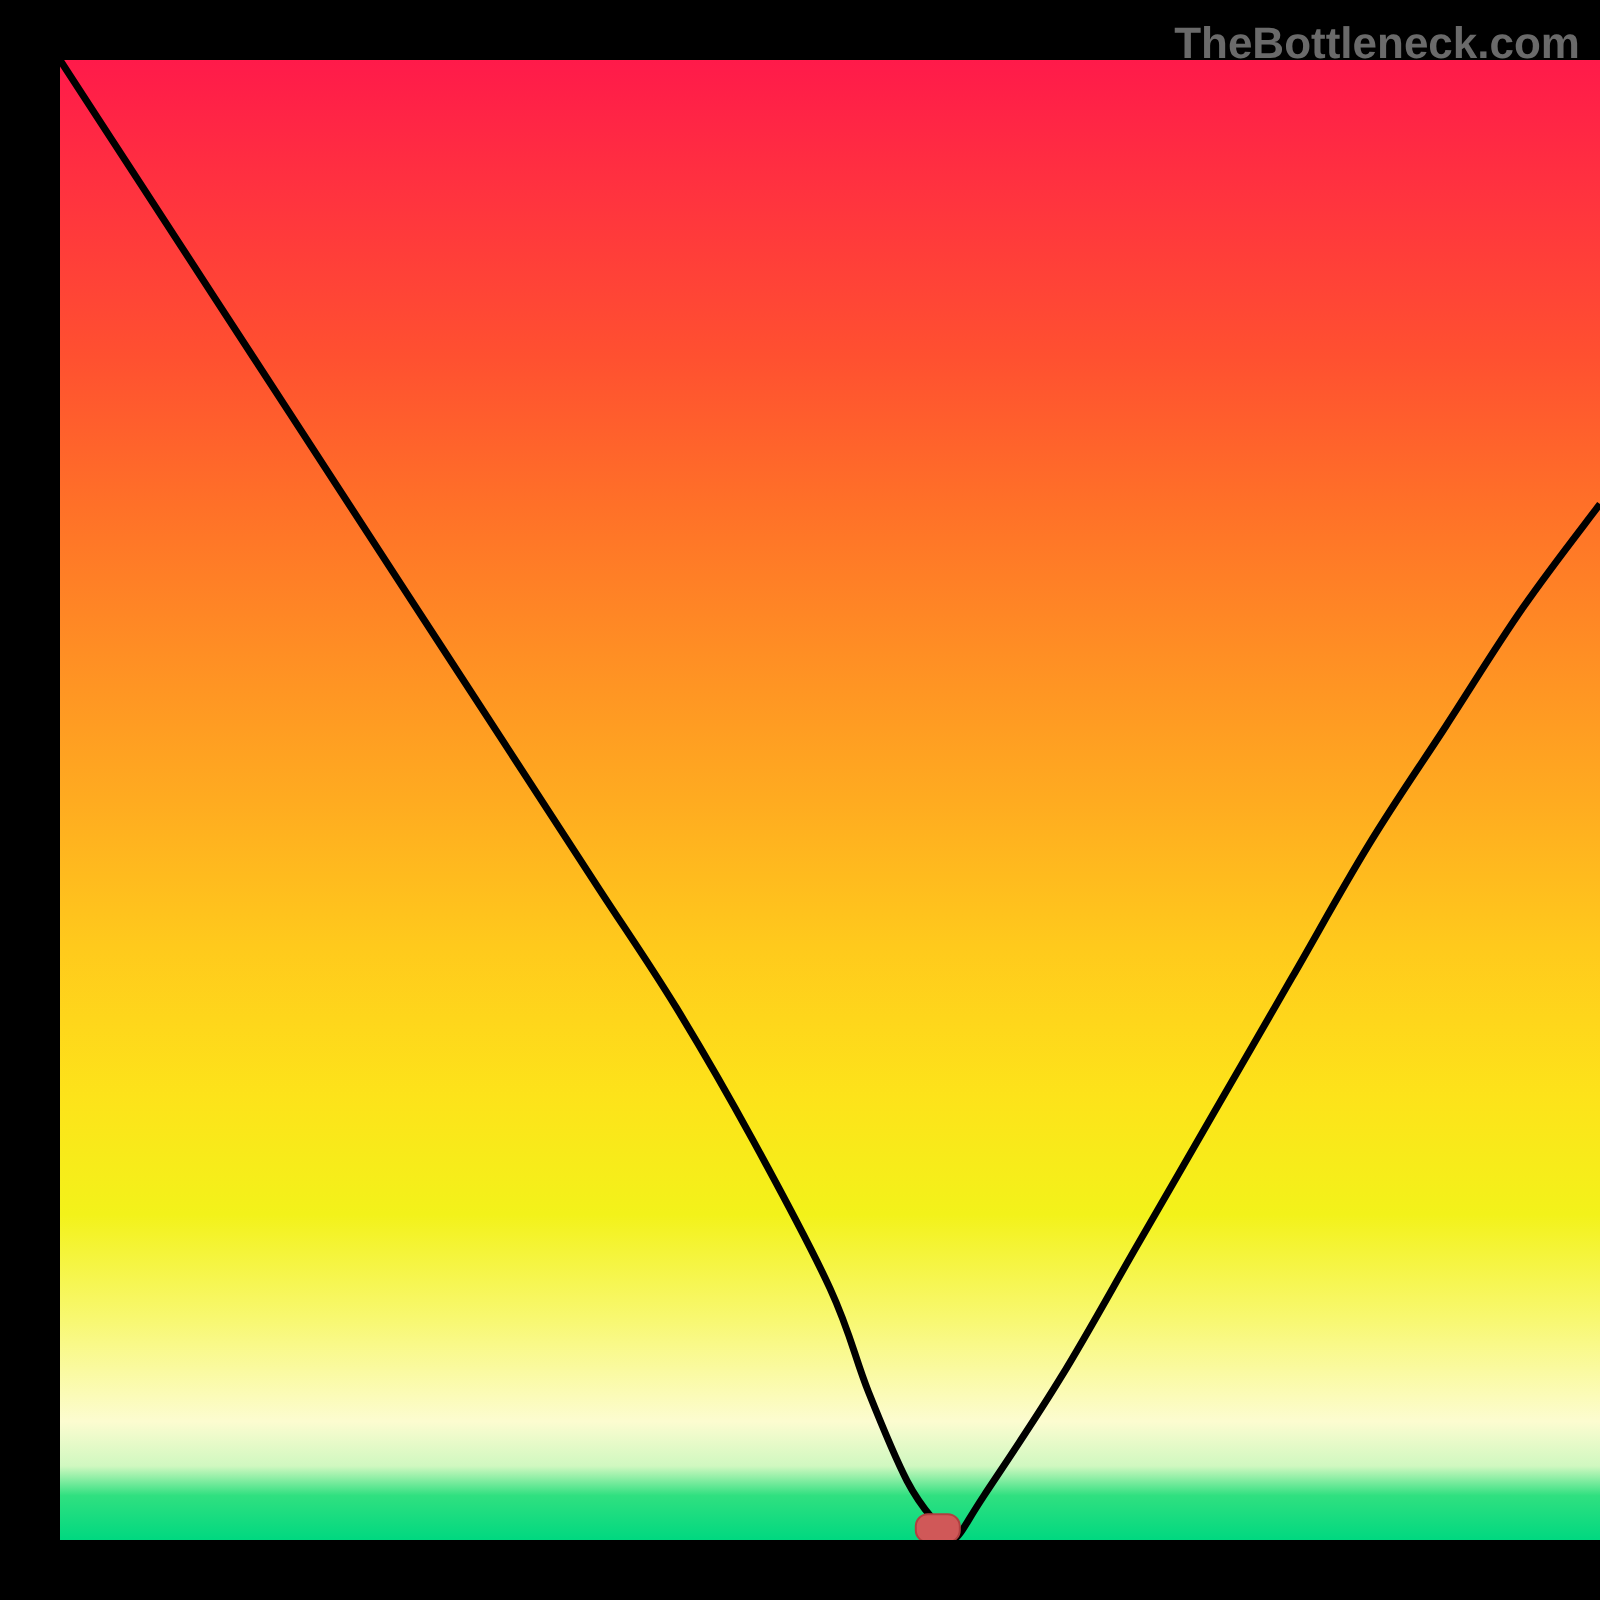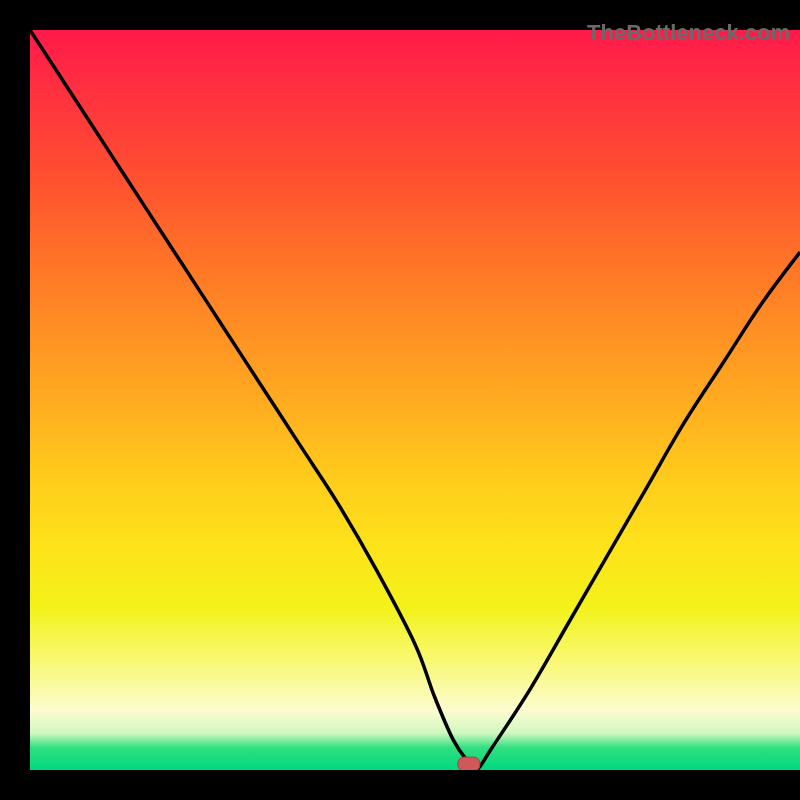--- a/index.html
+++ b/index.html
@@ -6,21 +6,21 @@
     margin: 0;
     padding: 0;
     width: 800px;
     height: 800px;
     background: #000;
     position: relative;
     font-family: Arial, sans-serif;
   }
   .attribution {
     position: absolute;
-    top: 20px;
+    top: 9px;
     right: 10px;
     color: #6a6a6a;
     font-size: 22px;
     font-weight: bold;
     z-index: 10;
   }
   .plot-area {
     position: absolute;
     left: 30px;
     top: 30px;

